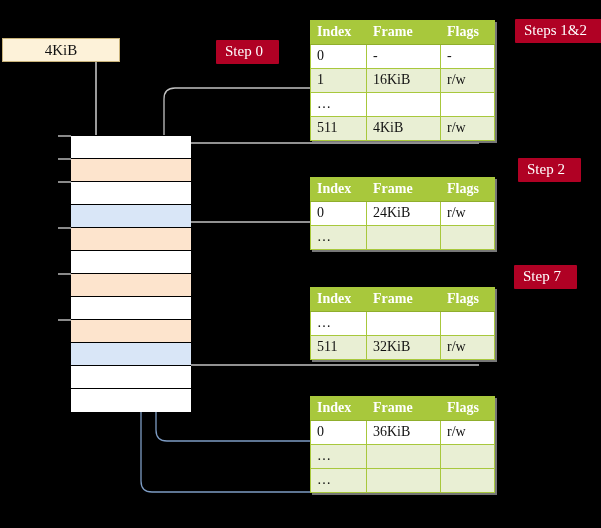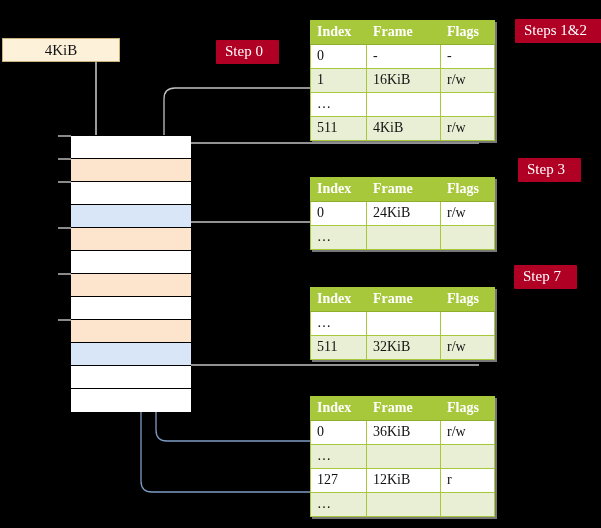--- a/index.html
+++ b/index.html
@@ -257,37 +257,32 @@
           <tr>
             <td class="col-index">0</td>
             <td class="col-frame">36KiB</td>
             <td class="col-flags">r/w</td>
           </tr>
           <tr class="alt">
             <td class="col-index">…</td>
             <td class="col-frame"></td>
             <td class="col-flags"></td>
           </tr>
-          <tr>
-            <td class="col-index">127</td>
-            <td class="col-frame">12KiB</td>
-            <td class="col-flags">r</td>
-          </tr>
           <tr class="alt">
             <td class="col-index">…</td>
             <td class="col-frame"></td>
             <td class="col-flags"></td>
           </tr>
         </tbody>
       </table>
     </div>
 
   <div id="badges">
       <div class="badge" style="left: 515px; top: 19px;">Steps 1&amp;2</div>
-      <div class="badge" style="left: 518px; top: 158px;">Step 3</div>
+      <div class="badge" style="left: 518px; top: 158px;">Step 2</div>
       <div class="badge" style="left: 514px; top: 265px;">Step 7</div>
       <div class="badge" style="left: 188px; top: 40px; margin-left: 28px;">Step 0</div>
     </div>
 
 <div class="memtick" style="top: 135px;"></div>
     <div class="memtick" style="top: 158px;"></div>
     <div class="memtick" style="top: 181px;"></div>
     <div class="memtick" style="top: 227px;"></div>
     <div class="memtick" style="top: 273px;"></div>
     <div class="memtick" style="top: 319px;"></div>

